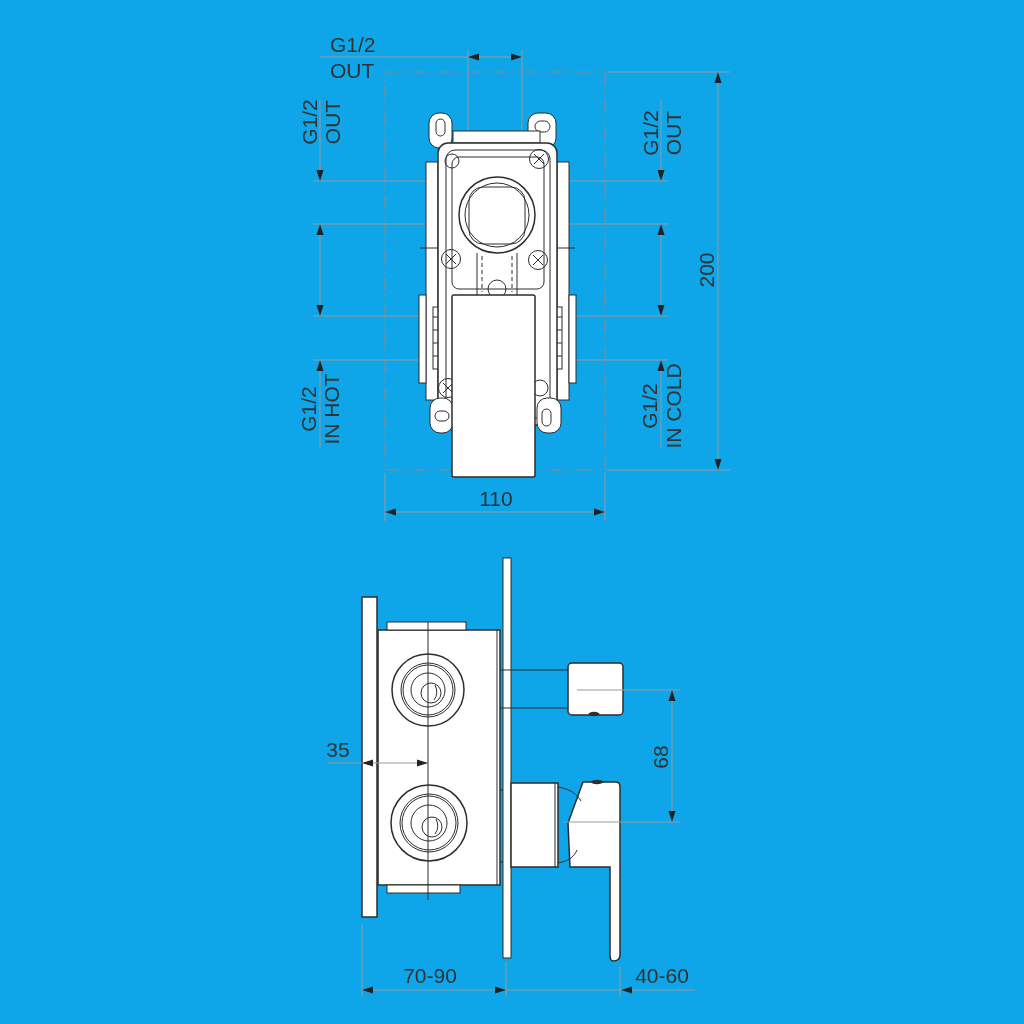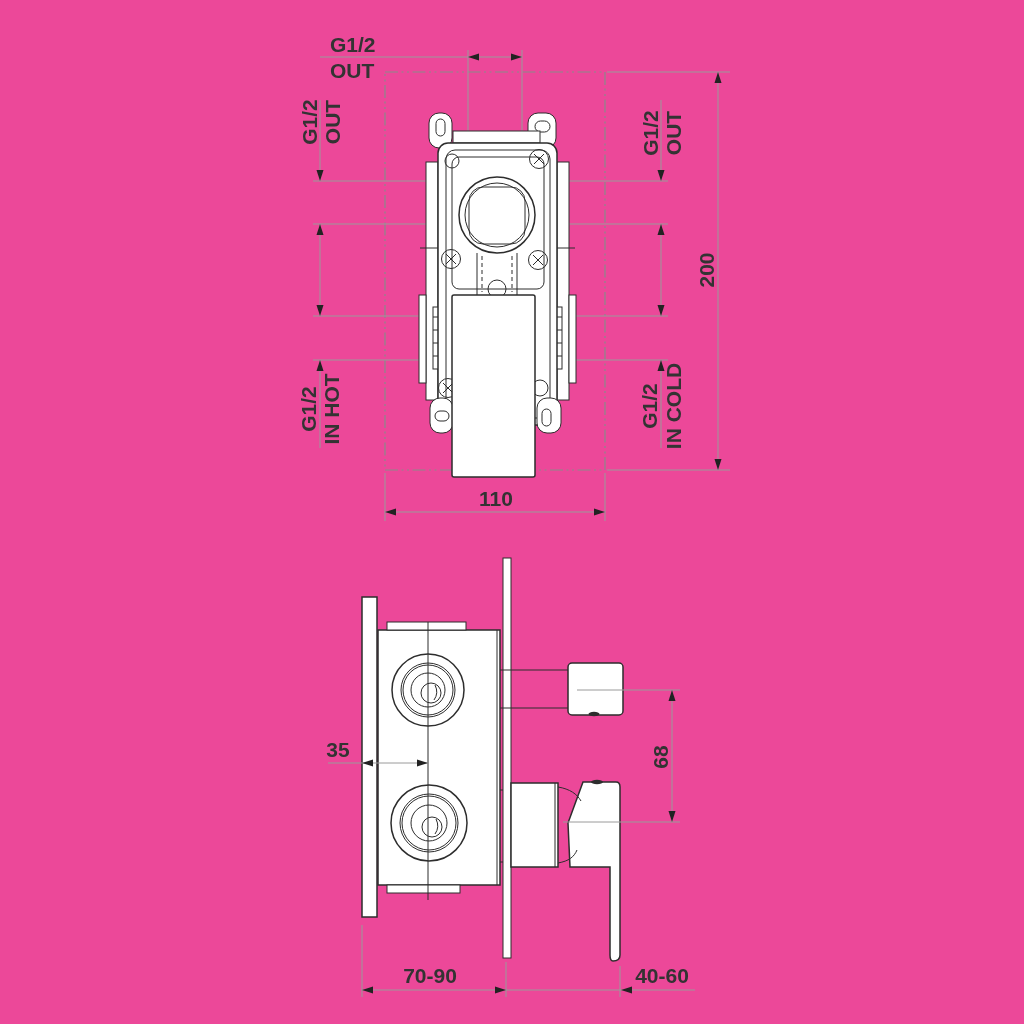--- a/index.html
+++ b/index.html
@@ -1,16 +1,16 @@
 <!DOCTYPE html>
 <html><head>
 <meta charset="utf-8">
 <style>
   html,body{margin:0;padding:0;background:#ffffff;}
-  .canvas{width:1024px;height:1024px;position:relative;background:#ec4899;font-weight:bold;}
+  .canvas{width:1024px;height:1024px;position:relative;background:#0ea5e9;}
   svg{display:block;}
   text{font-family:"Liberation Sans","DejaVu Sans",sans-serif;fill:#333;font-size:21px;}
   .outline{stroke:#2d2d2d;stroke-width:1.5;fill:none;}
   .outlineF{stroke:#2d2d2d;stroke-width:1.5;fill:#fff;}
   .thin{stroke:#2d2d2d;stroke-width:1;fill:none;}
   .thinF{stroke:#2d2d2d;stroke-width:1;fill:#fff;}
   .dim{stroke:#9a9a9a;stroke-width:1;fill:none;}
   .cline{stroke:#9a9a9a;stroke-width:1;fill:none;}
   .dashbox{stroke:#8a8a8a;stroke-width:1.2;fill:none;stroke-dasharray:13 3.5 2 3.5 2 3.5;}
   .arrow{fill:#222;stroke:none;}

